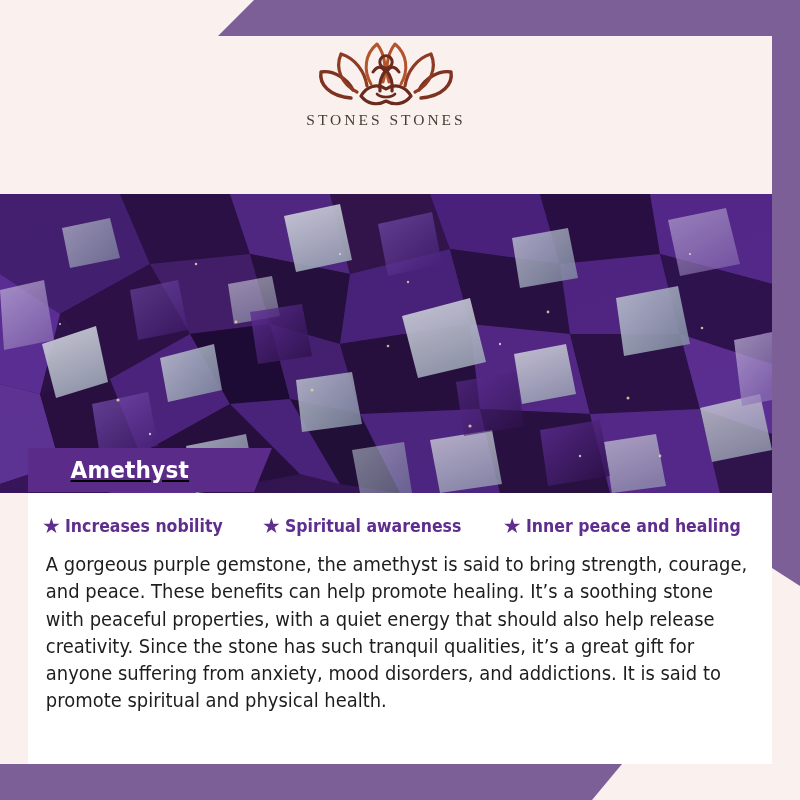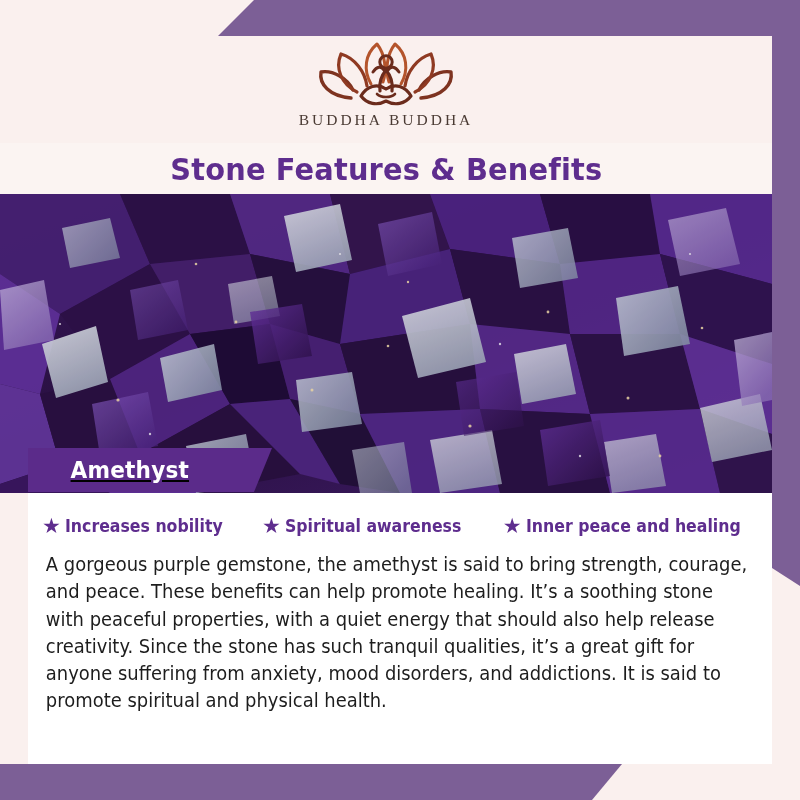--- a/index.html
+++ b/index.html
@@ -165,26 +165,23 @@
 
         <path d="M62 36 C66 30 70 30 73 34 M88 36 C84 30 80 30 77 34" stroke="#6b2b1c" stroke-width="3.0"></path>
         <path d="M75 34 C70 40 68 48 69 55 M75 34 C80 40 82 48 81 55" stroke="#6b2b1c" stroke-width="3.2"></path>
 
         <path d="M50 60 C56 50 66 47 75 53 C84 47 94 50 100 60
                  C94 68 84 70 75 65 C66 70 56 68 50 60 Z" stroke="#6b2b1c" stroke-width="3.2"></path>
 
         <path d="M66 58 C70 62 80 62 84 58" stroke="#6b2b1c" stroke-width="2.6"></path>
       </g>
     </svg>
-    <div class="logo-word">BUDDHA BUDDHA</div>
+    <div class="logo-word">STONES STONES</div>
   </div>
 
-  <div class="title-bar">
-    <div class="title-text">Stone Features &amp; Benefits</div>
-  </div>
 
   <div class="photo">
     <svg viewBox="0 0 772 299" preserveAspectRatio="none">
       <defs>
         <linearGradient id="bgG" x1="0" y1="0" x2="1" y2="1">
           <stop offset="0%" stop-color="#3a1a5e"></stop>
           <stop offset="45%" stop-color="#2a1042"></stop>
           <stop offset="100%" stop-color="#452070"></stop>
         </linearGradient>
         <linearGradient id="pale" x1="0" y1="0" x2="0.4" y2="1">

